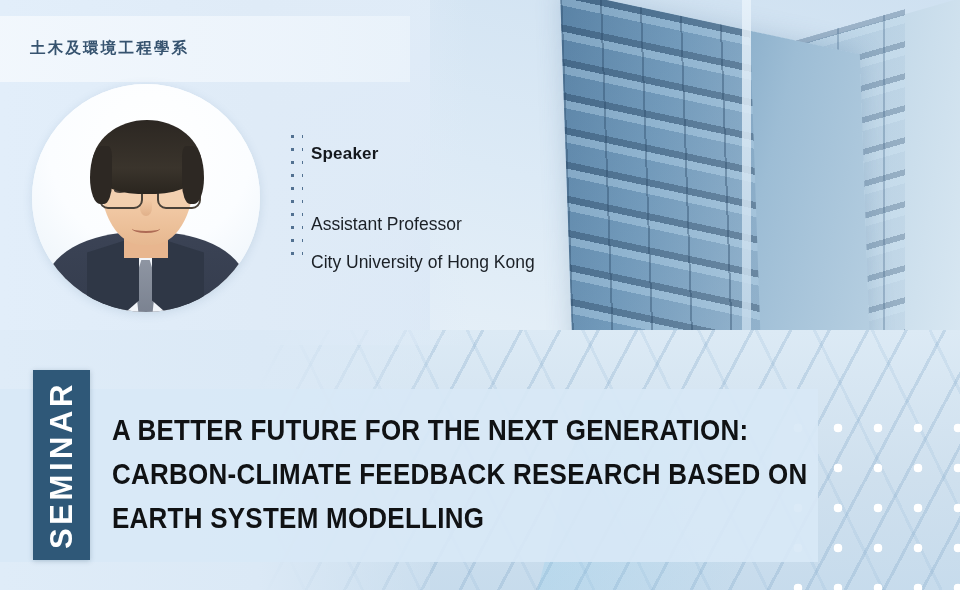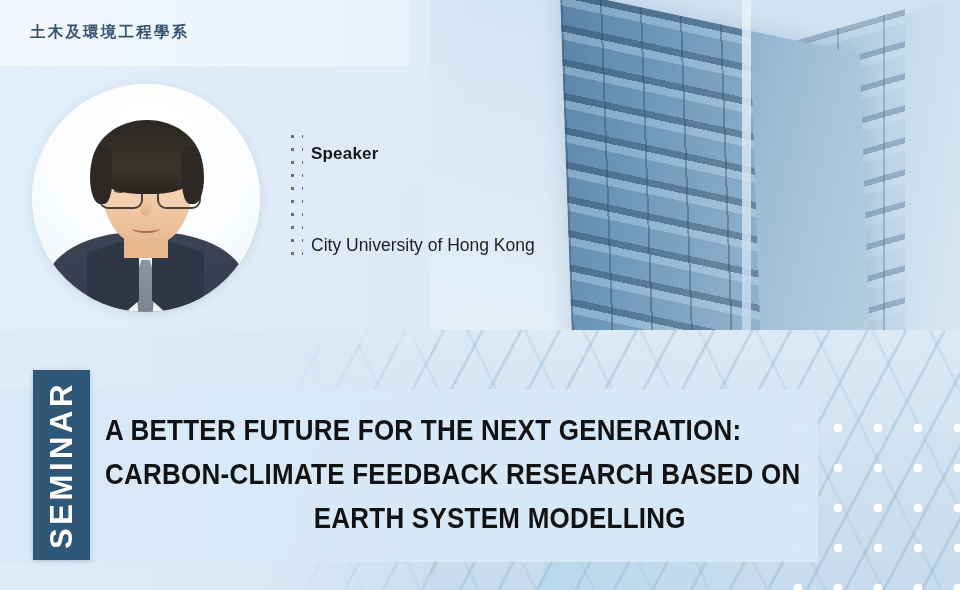--- a/index.html
+++ b/index.html
@@ -170,21 +170,21 @@
     left: 770px; top: 400px;
     width: 200px; height: 195px;
     background-image: radial-gradient(circle, #ffffff 4.2px, rgba(255,255,255,0) 4.6px);
     background-size: 40px 40px;
     background-position: 8px 8px;
   }
 
   
   .header-banner {
     position: absolute;
-    left: 0; top: 0;
+    left: 0; top: 16px;
     width: 410px; height: 66px;
     background: linear-gradient(to right, rgba(243,248,253,0.92) 0%, rgba(238,245,252,0.88) 70%, rgba(236,244,251,0.75) 100%);
   }
   .dept-zh {
     position: absolute;
     left: 30px; top: 22px;
     font-size: 15.5px;
     font-weight: 700;
     letter-spacing: 2.2px;
     color: #36536f;
@@ -379,21 +379,21 @@
   .speaker-title {
     position: absolute;
     left: 311px; top: 214px;
     font-size: 17.5px;
     font-weight: 400;
     color: #1b2026;
     white-space: nowrap;
   }
   .speaker-org {
     position: absolute;
-    left: 311px; top: 235px;
+    left: 311px; top: 252px;
     font-size: 17.5px;
     font-weight: 400;
     color: #1b2026;
     white-space: nowrap;
   }
 
   
   .title-panel {
     position: absolute;
     left: 0; top: 389px;
@@ -413,23 +413,22 @@
     transform: translate(-50%,-50%) rotate(-90deg);
     transform-origin: center center;
     white-space: nowrap;
     color: #ffffff;
     font-size: 31px;
     font-weight: 700;
     letter-spacing: 3.6px;
   }
   .title-lines {
     position: absolute;
-    left: 105px; top: 408px;
+    left: 112px; top: 408px;
     width: 660px;
-    text-align: right;
   }
   .title-lines div {
     font-size: 29.5px;
     line-height: 44px;
     font-weight: 700;
     color: #101214;
     letter-spacing: .3px;
     transform: scaleX(0.88);
     transform-origin: left center;
     white-space: nowrap;
@@ -486,20 +485,21 @@
       <div class="lens r"></div>
     </div>
     <div class="p-hair"></div>
     <div class="p-hair-side-l"></div>
     <div class="p-hair-side-r"></div>
   </div>
 
   <div class="dot-divider"></div>
 
   <div class="speaker-label">Speaker</div>
+  <div class="speaker-title">Assistant Professor</div>
   <div class="speaker-org">City University of Hong Kong</div>
 
   <div class="title-panel"></div>
   <div class="seminar-badge">
     <span>SEMINAR</span>
   </div>
   <div class="title-lines">
     <div>A BETTER FUTURE FOR THE NEXT GENERATION:</div>
     <div>CARBON-CLIMATE FEEDBACK RESEARCH BASED ON</div>
     <div>EARTH SYSTEM MODELLING</div>

